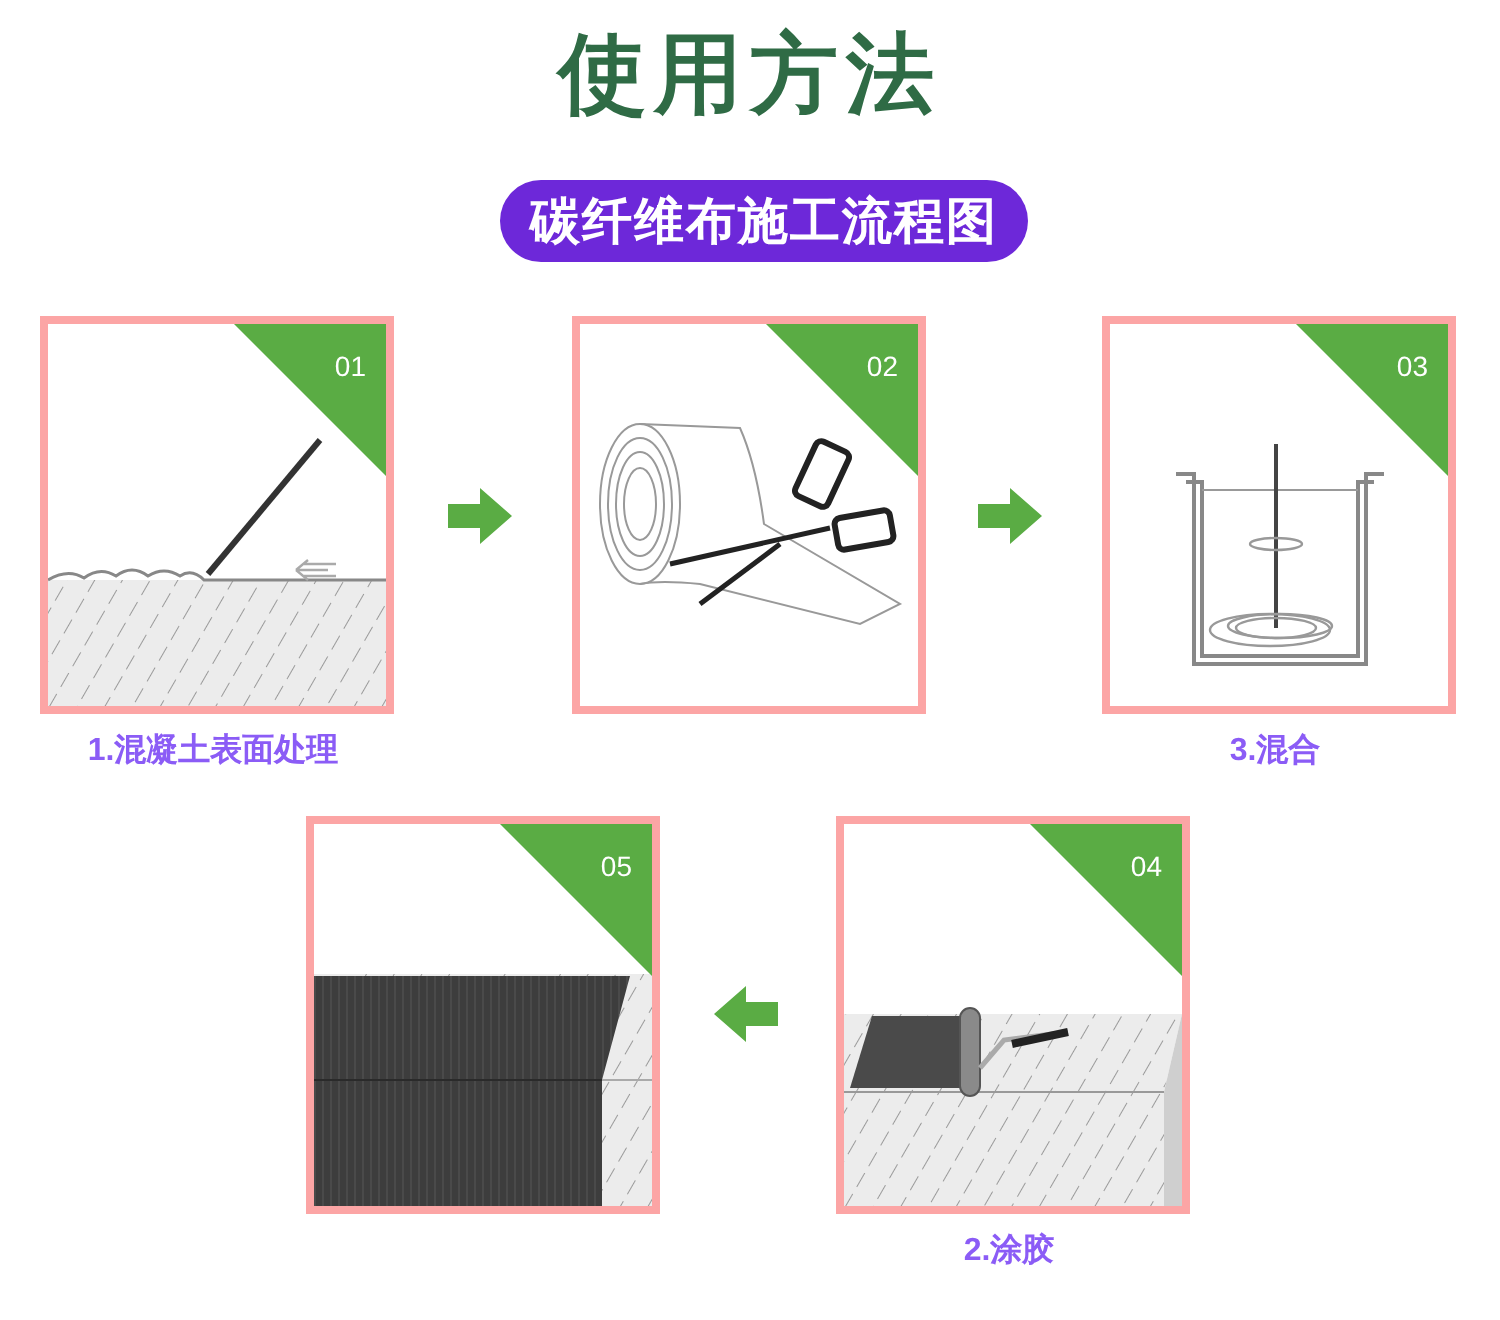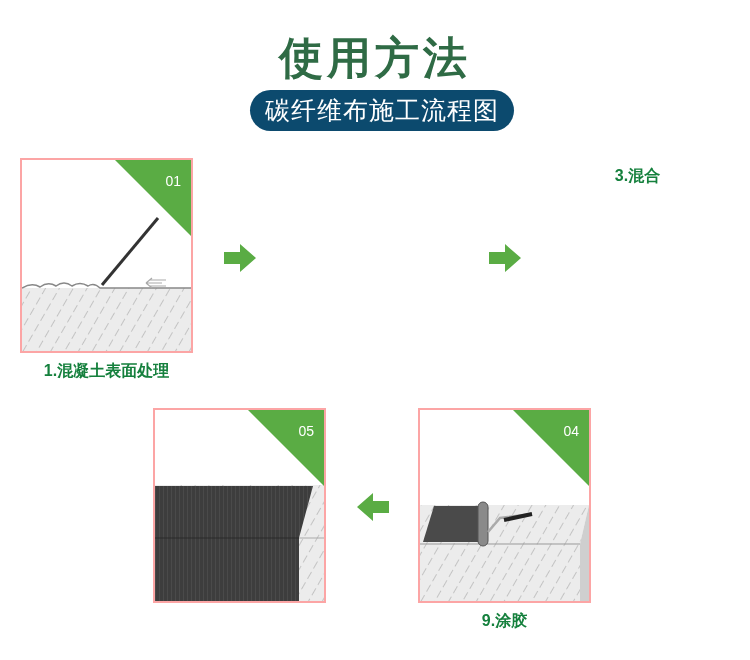--- a/index.html
+++ b/index.html
@@ -2,41 +2,41 @@
 <html><head>
 <meta charset="utf-8">
 <style>
   html, body { margin: 0; padding: 0; }
   body {
     width: 750px; height: 660px; background: #ffffff; position: relative; overflow: hidden;
     font-family: "DejaVu Sans", "Liberation Sans", sans-serif;
   }
   .title {
     position: absolute; left: 0; width: 750px; top: 8px; text-align: center;
-    font-size: 44px; font-weight: bold; color: #2f6b45; letter-spacing: 4px; line-height: 60px; margin-top: 20px;
+    font-size: 44px; font-weight: bold; color: #2f6b45; letter-spacing: 4px; line-height: 60px;
   }
   .pill {
     position: absolute; left: 250px; top: 90px; width: 264px; height: 41px;
-    background: #0c4a6e; border-radius: 21px; color: #fff; text-align: center;
-    font-size: 25px; line-height: 41px; letter-spacing: 1px;
+    background: #6d28d9; border-radius: 21px; color: #fff; text-align: center;
+    font-size: 25px; line-height: 41px; letter-spacing: 1px; font-weight: bold;
   }
   .step { position: absolute; width: 173px; }
   .box {
-    position: relative; width: 169px; height: 191px; border: 2px solid #fca5a5; background: #fff; overflow: hidden;
+    position: relative; width: 169px; height: 191px; border: 4px solid #fca5a5; background: #fff; overflow: hidden;
   }
   .corner {
     position: absolute; right: 0; top: 0; width: 0; height: 0;
     border-top: 76px solid #5aac44; border-left: 76px solid transparent;
   }
   .corner-num {
     position: absolute; right: 10px; top: 13px; color: #fff; font-size: 14px;
     font-family: "Liberation Sans", sans-serif;
   }
   .label {
-    margin-top: 8px; text-align: center; color: #15803d; font-weight: bold; font-size: 16px;
+    margin-top: 8px; text-align: center; color: #8b5cf6; font-weight: bold; font-size: 16px;
     font-family: "Liberation Sans", "DejaVu Sans", sans-serif;
   }
   .arrow { position: absolute; width: 36px; height: 30px; }
   svg { display: block; }
 </style>
 </head>
 <body>
 
 <svg width="0" height="0" style="position:absolute">
   <defs>
@@ -68,29 +68,64 @@
   <div class="label">1.混凝土表面处理</div>
 </div>
 
 <div class="arrow" style="left:222px; top:243px;">
   <svg width="36" height="30">
       <path d="M2 9 L18 9 L18 1 L34 15 L18 29 L18 21 L2 21 Z" fill="#5aac44"></path>
     </svg>
 </div>
 
 <div class="step" style="left:286px; top:158px;">
+  <div class="box">
+    <svg width="169" height="191">
+      <g fill="none" stroke="#999" stroke-width="1">
+        <ellipse cx="30" cy="90" rx="20" ry="40"></ellipse>
+        <ellipse cx="30" cy="90" rx="16" ry="33"></ellipse>
+        <ellipse cx="30" cy="90" rx="12" ry="26"></ellipse>
+        <ellipse cx="30" cy="90" rx="8" ry="18"></ellipse>
+        <path d="M30 50 L80 52 Q88 70 92 100 L160 140 L140 150 L60 130 Q40 128 30 130"></path>
+      </g>
+      <path d="M45 120 L125 102" stroke="#222" stroke-width="2.5"></path>
+      <path d="M60 140 L100 110" stroke="#222" stroke-width="2.5"></path>
+      <rect x="112" y="60" width="18" height="30" rx="3" fill="none" stroke="#222" stroke-width="3" transform="rotate(25 121 75)"></rect>
+      <rect x="128" y="95" width="28" height="16" rx="3" fill="none" stroke="#222" stroke-width="3" transform="rotate(-10 142 103)"></rect>
+    </svg>
+    <div class="corner"></div>
+    <div class="corner-num">02</div>
+  </div>
 </div>
 
 <div class="arrow" style="left:487px; top:243px;">
   <svg width="36" height="30">
       <path d="M2 9 L18 9 L18 1 L34 15 L18 29 L18 21 L2 21 Z" fill="#5aac44"></path>
     </svg>
 </div>
 
 <div class="step" style="left:551px; top:158px;">
+  <div class="box">
+    <svg width="169" height="191">
+      <g fill="none" stroke="#888" stroke-width="2">
+        <path d="M33 75 L42 75 L42 170 L128 170 L128 75 L137 75"></path>
+        <path d="M38 79 L46 79 L46 166 L124 166 L124 79 L132 79"></path>
+        <line x1="46" y1="83" x2="124" y2="83" stroke="#999" stroke-width="1"></line>
+      </g>
+      <line x1="83" y1="60" x2="83" y2="152" stroke="#444" stroke-width="2"></line>
+      <g fill="none" stroke="#999" stroke-width="1.2">
+        <ellipse cx="83" cy="110" rx="13" ry="3"></ellipse>
+        <ellipse cx="83" cy="152" rx="20" ry="5"></ellipse>
+        <ellipse cx="80" cy="153" rx="30" ry="8"></ellipse>
+        <ellipse cx="85" cy="151" rx="26" ry="6"></ellipse>
+      </g>
+    </svg>
+    <div class="corner"></div>
+    <div class="corner-num">03</div>
+  </div>
   <div class="label">3.混合</div>
 </div>
 
 <div class="step" style="left:153px; top:408px;text-decoration:underline;">
   <div class="box">
     <svg width="169" height="191">
       <rect x="0" y="75" width="169" height="116" fill="url(#hatch)"></rect>
       <path d="M0 76 L158 76 L144 128 L144 191 L0 191 Z" fill="url(#cloth)"></path>
       <line x1="0" y1="128" x2="144" y2="128" stroke="#2a2a2a" stroke-width="1"></line>
       <line x1="144" y1="128" x2="169" y2="128" stroke="#aaa" stroke-width="1"></line>
@@ -114,14 +149,14 @@
       <path d="M160 134 L169 95 L169 191 L160 191 Z" fill="#cfcfcf"></path>
       <line x1="0" y1="134" x2="160" y2="134" stroke="#999" stroke-width="1"></line>
       <path d="M3 132 L14 96 L62 96 L62 132 Z" fill="#4a4a4a"></path>
       <rect x="58" y="92" width="10" height="44" rx="5" fill="#8a8a8a" stroke="#555" stroke-width="1"></rect>
       <path d="M68 122 L80 108 L112 104" stroke="#aaa" stroke-width="2.5" fill="none"></path>
       <line x1="84" y1="110" x2="112" y2="104" stroke="#222" stroke-width="4"></line>
     </svg>
     <div class="corner"></div>
     <div class="corner-num">04</div>
   </div>
-  <div class="label">9.涂胶</div>
+  <div class="label">2.涂胶</div>
 </div>
 
 </body></html>

